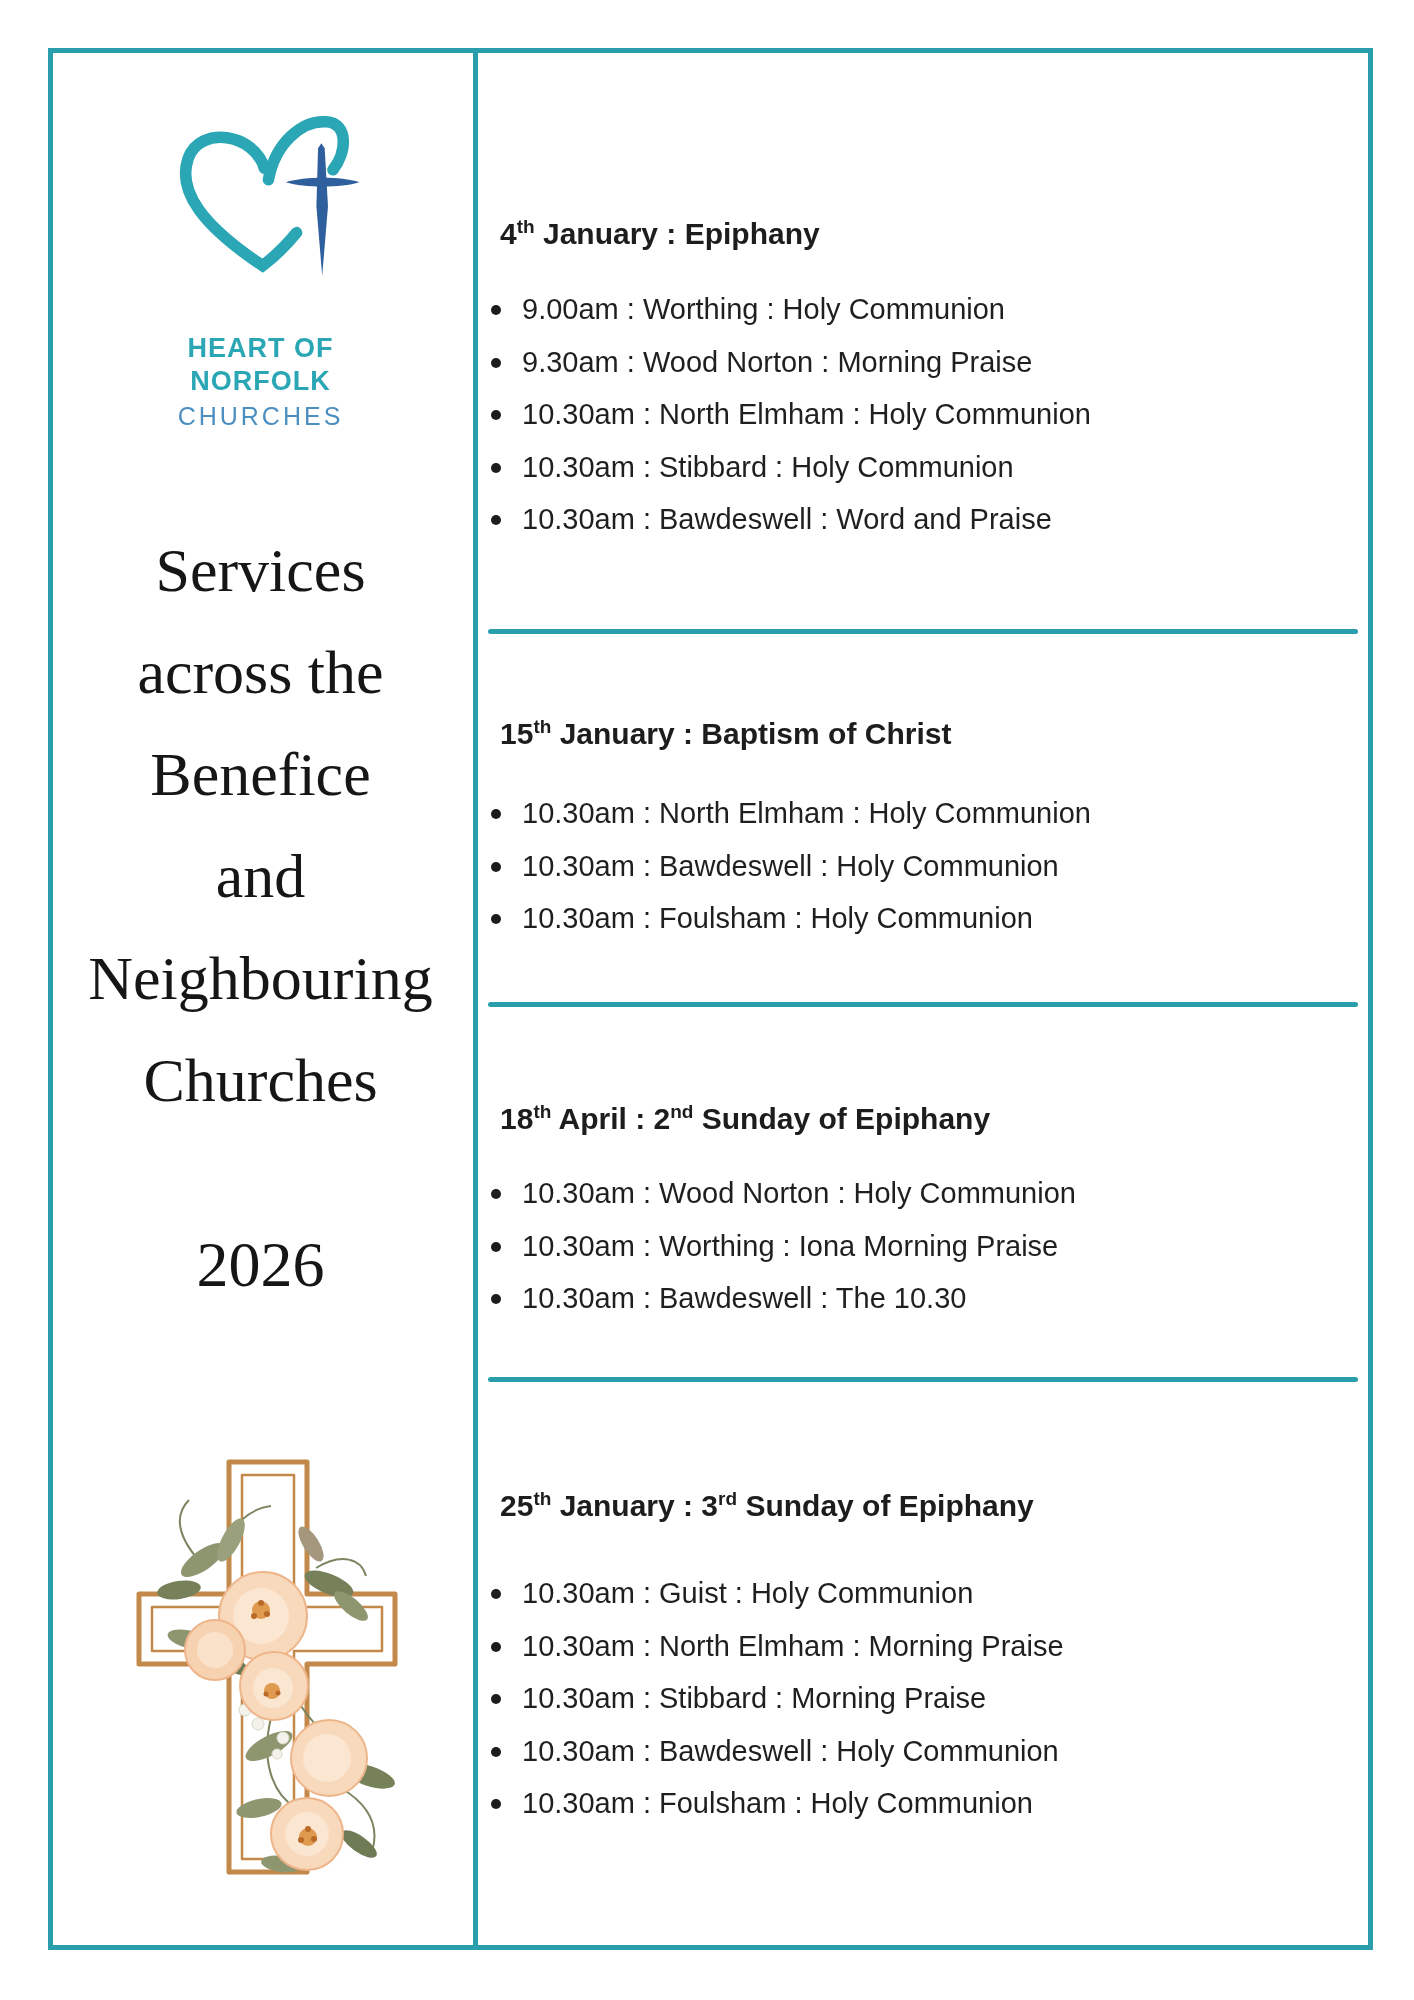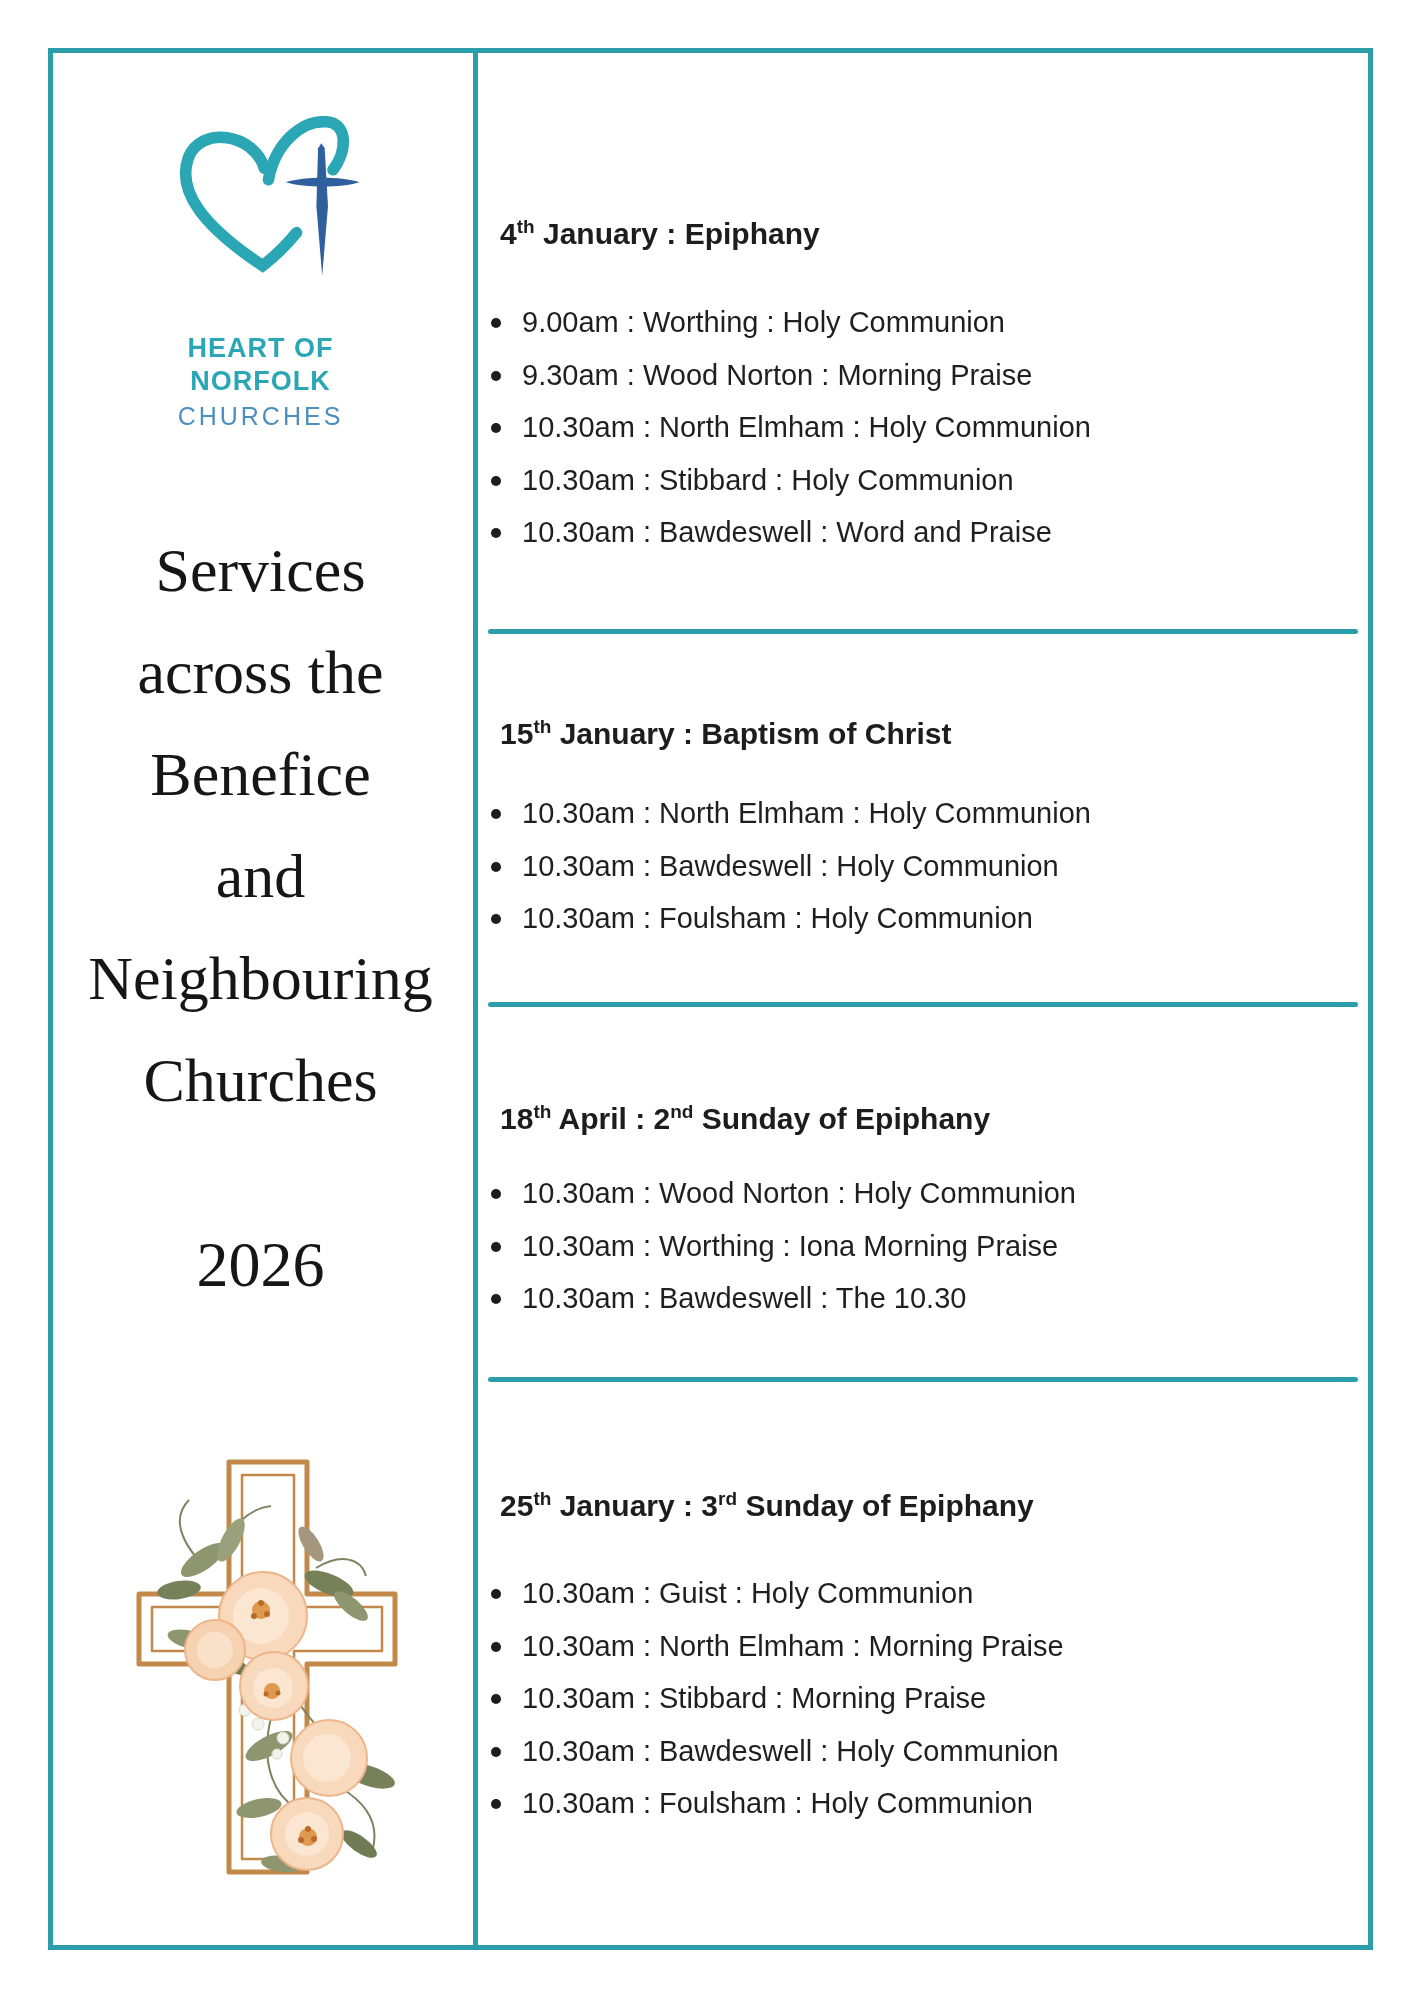--- a/index.html
+++ b/index.html
@@ -120,21 +120,21 @@
         <circle cx="203" cy="391" r="3" fill="#b96a28"></circle>
       <circle cx="197" cy="381" r="3" fill="#b96a28"></circle>
     </svg>
   </div>
 
   <div class="right-col">
 
     <h2 class="sec-header" style="top:196px;">
       <span>4</span><sup>th</sup><span> January : Epiphany</span><sup></sup><span></span>
     </h2>
-    <ul class="svc-list" style="top:280px;">
+    <ul class="svc-list" style="top:267px;">
       <li>9.00am : Worthing : Holy Communion</li>
       <li>9.30am : Wood Norton : Morning Praise</li>
       <li>10.30am : North Elmham : Holy Communion</li>
       <li>10.30am : Stibbard : Holy Communion</li>
       <li>10.30am : Bawdeswell : Word and Praise</li>
     </ul>
     <div class="hdivider" style="top:613px;"></div>
 
     <h2 class="sec-header" style="top:696px;">
       <span>15</span><sup>th</sup><span> January : Baptism of Christ</span><sup></sup><span></span>

